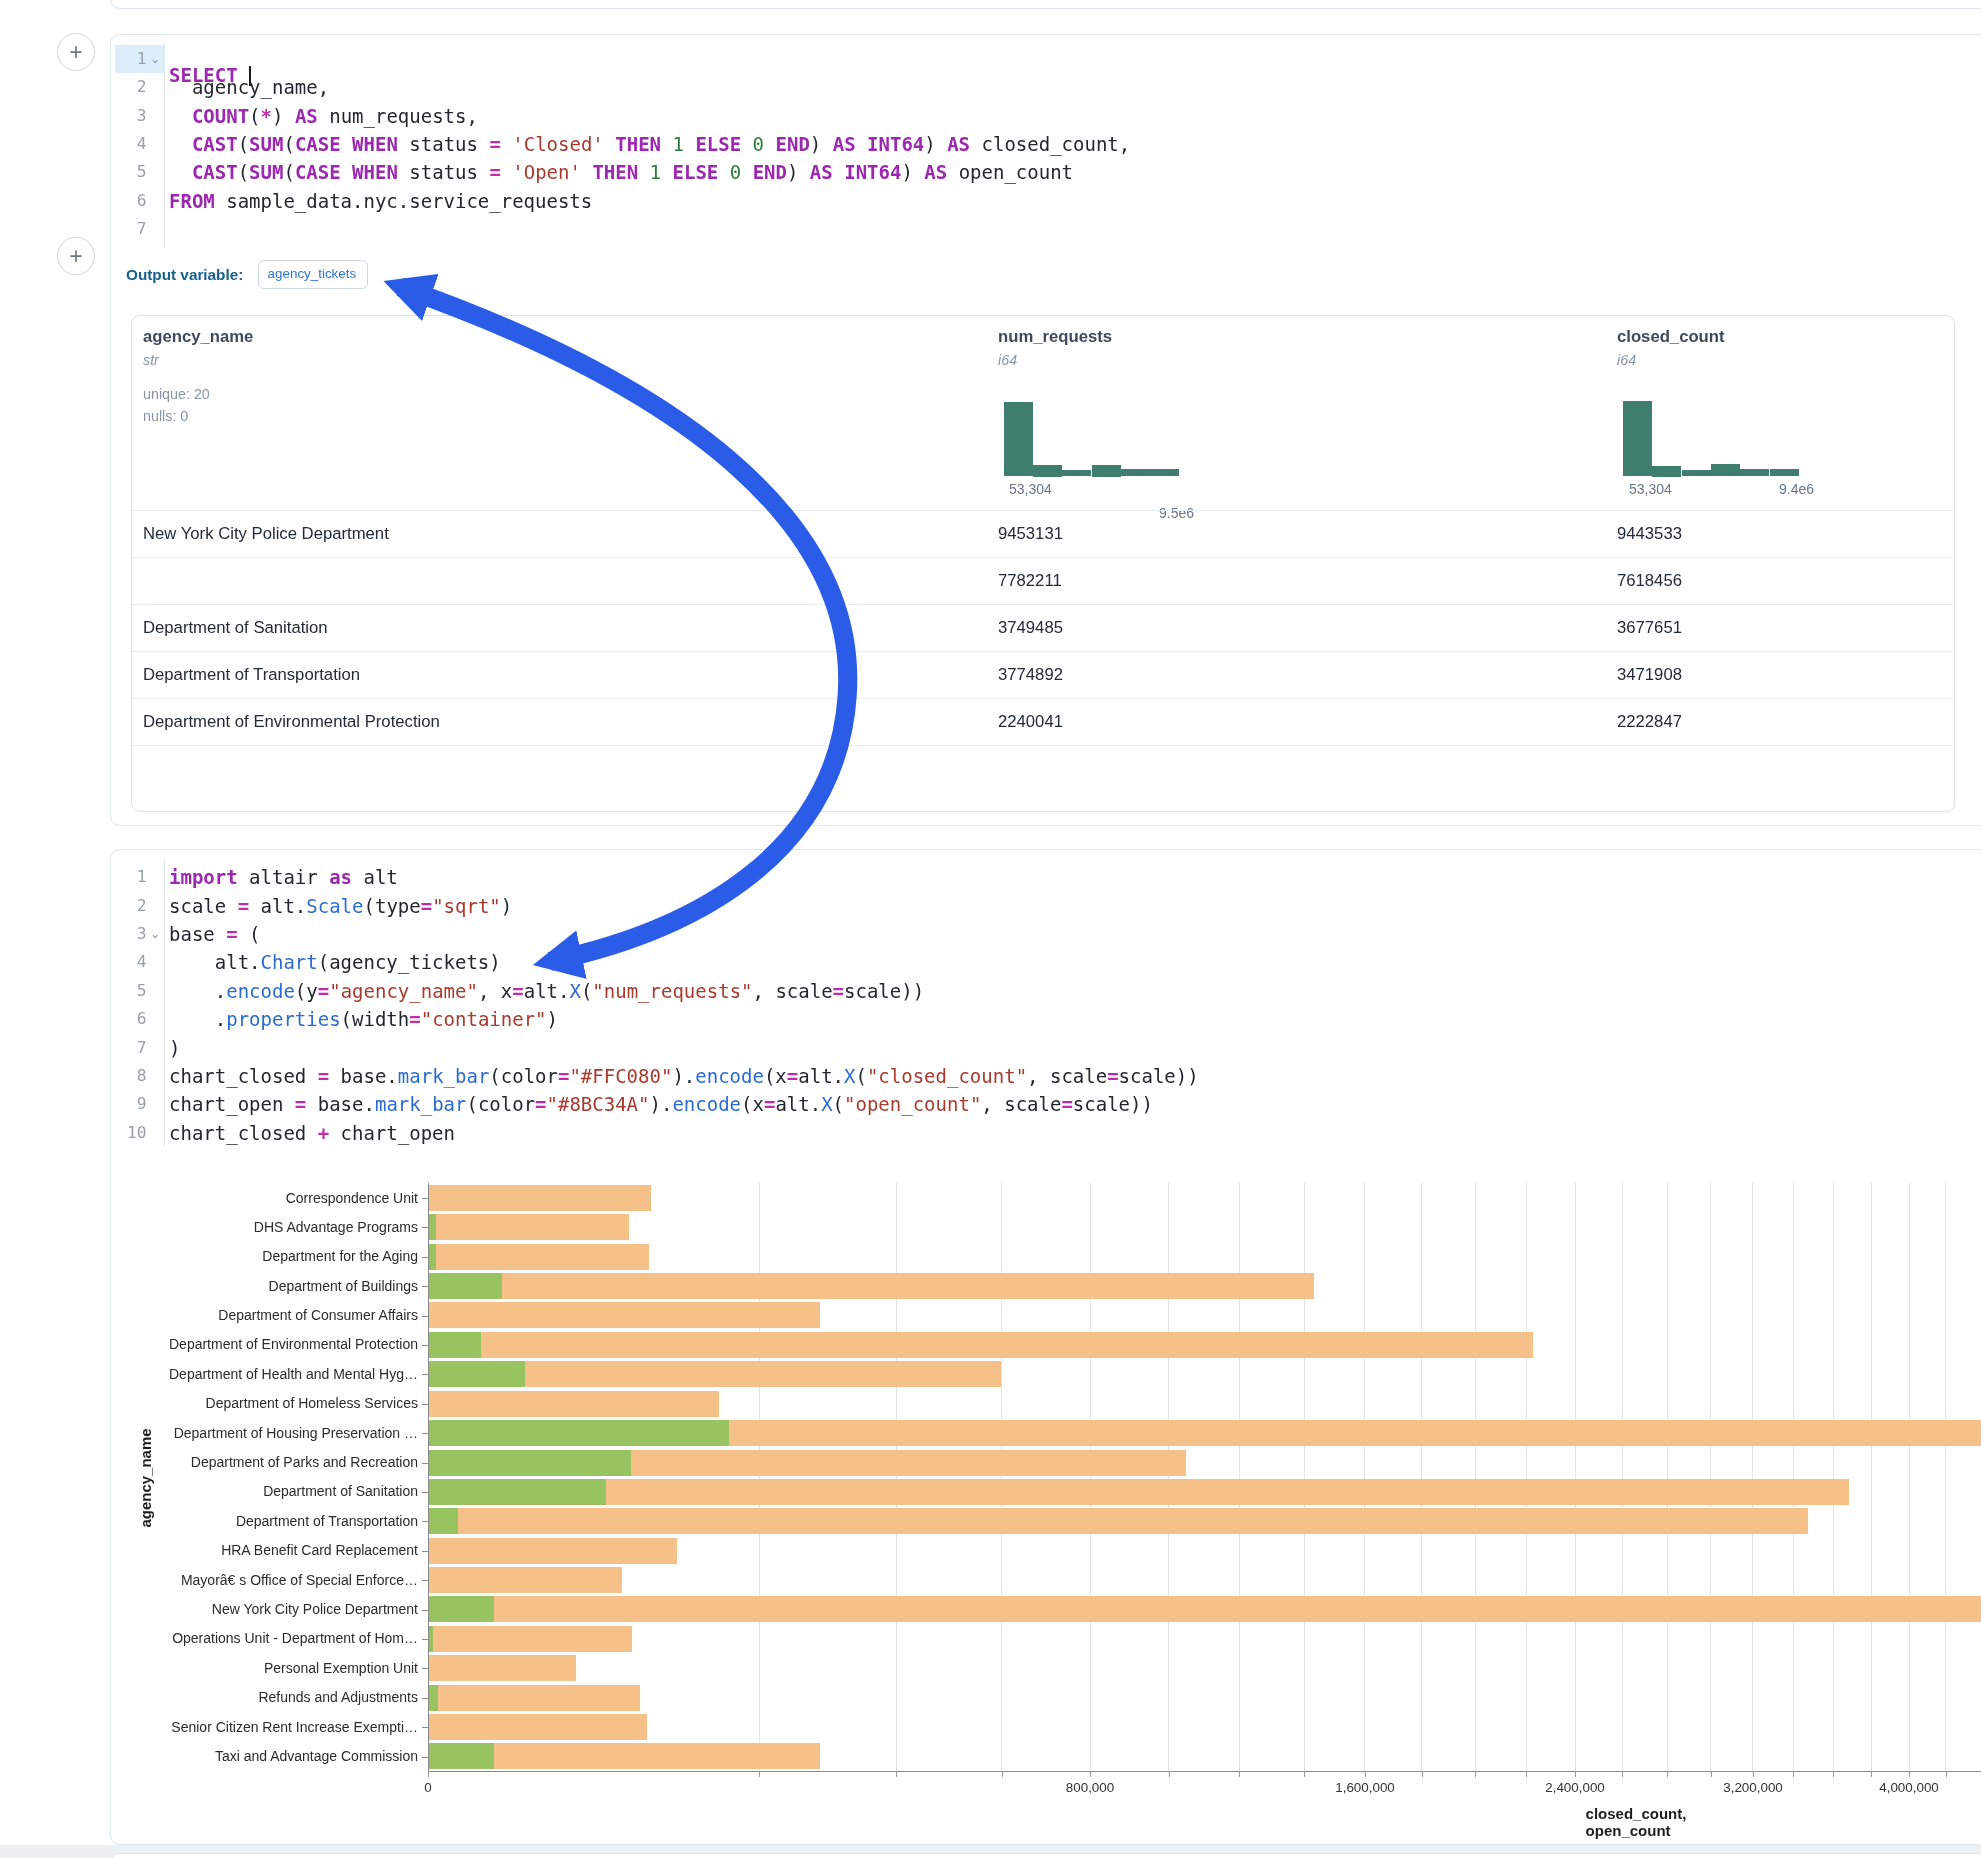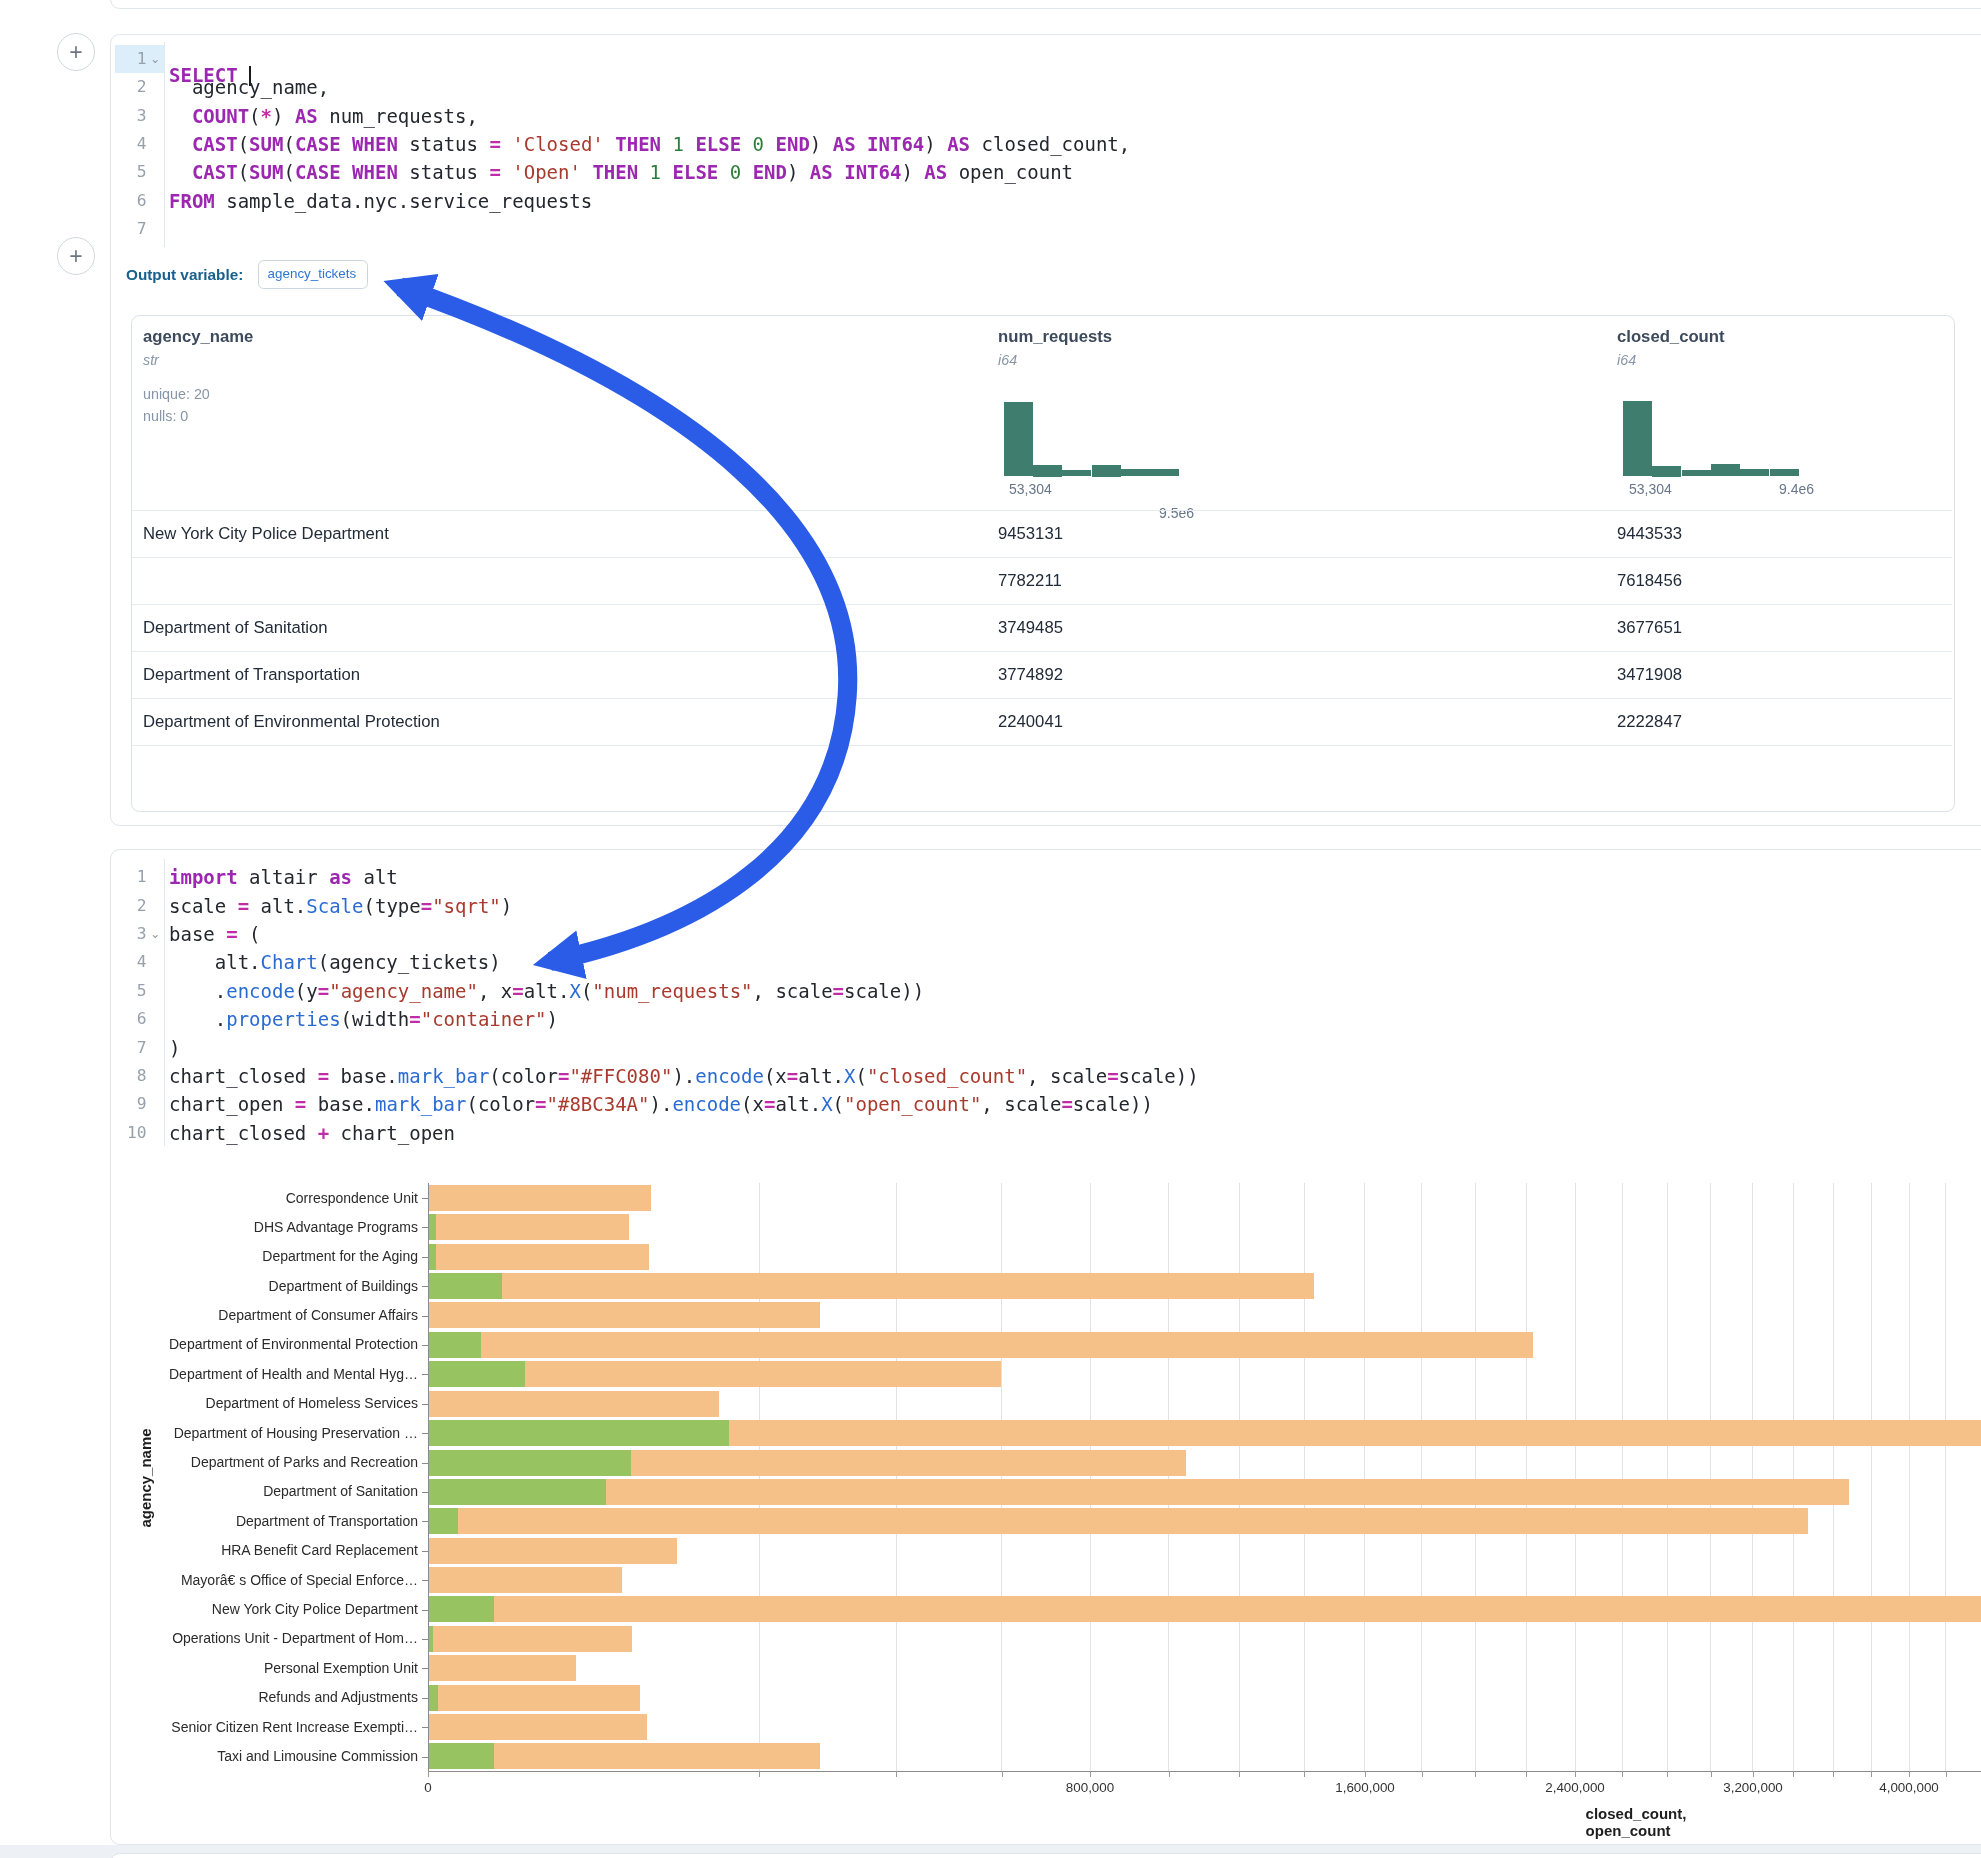--- a/index.html
+++ b/index.html
@@ -245,21 +245,21 @@
       <div class="ylab" style="left: 38px; top: 1601px; width: 380px;">New York City Police Department</div>
       <div class="ytick" style="left: 422px; top: 1610px; width: 6.7px;"></div>
       <div class="ylab" style="left: 38px; top: 1630px; width: 380px;">Operations Unit - Department of Hom…</div>
       <div class="ytick" style="left: 422px; top: 1639px; width: 6.7px;"></div>
       <div class="ylab" style="left: 38px; top: 1660px; width: 380px;">Personal Exemption Unit</div>
       <div class="ytick" style="left: 422px; top: 1668px; width: 6.7px;"></div>
       <div class="ylab" style="left: 38px; top: 1689px; width: 380px;">Refunds and Adjustments</div>
       <div class="ytick" style="left: 422px; top: 1698px; width: 6.7px;"></div>
       <div class="ylab" style="left: 38px; top: 1719px; width: 380px;">Senior Citizen Rent Increase Exempti…</div>
       <div class="ytick" style="left: 422px; top: 1727px; width: 6.7px;"></div>
-      <div class="ylab" style="left: 38px; top: 1748px; width: 380px;">Taxi and Limousine Commission</div>
+      <div class="ylab" style="left: 38px; top: 1748px; width: 380px;">Taxi and Advantage Commission</div>
       <div class="ytick" style="left: 422px; top: 1757px; width: 6.7px;"></div>
       <div class="abs" style="left: 428px; top: 1771px; width: 1553px; height: 1px; background: rgb(138, 138, 138);"></div>
       <div class="abs" style="left: 428px; top: 1183px; width: 1px; height: 588px; background: rgb(138, 138, 138);"></div>
       <div class="xtick" style="left: 428px; top: 1771px; height: 5.7px;"></div>
       <div class="xtick" style="left: 759px; top: 1771px; height: 5.7px;"></div>
       <div class="xtick" style="left: 896px; top: 1771px; height: 5.7px;"></div>
       <div class="xtick" style="left: 1002px; top: 1771px; height: 5.7px;"></div>
       <div class="xtick" style="left: 1090px; top: 1771px; height: 5.7px;"></div>
       <div class="xtick" style="left: 1169px; top: 1771px; height: 5.7px;"></div>
       <div class="xtick" style="left: 1239px; top: 1771px; height: 5.7px;"></div>

